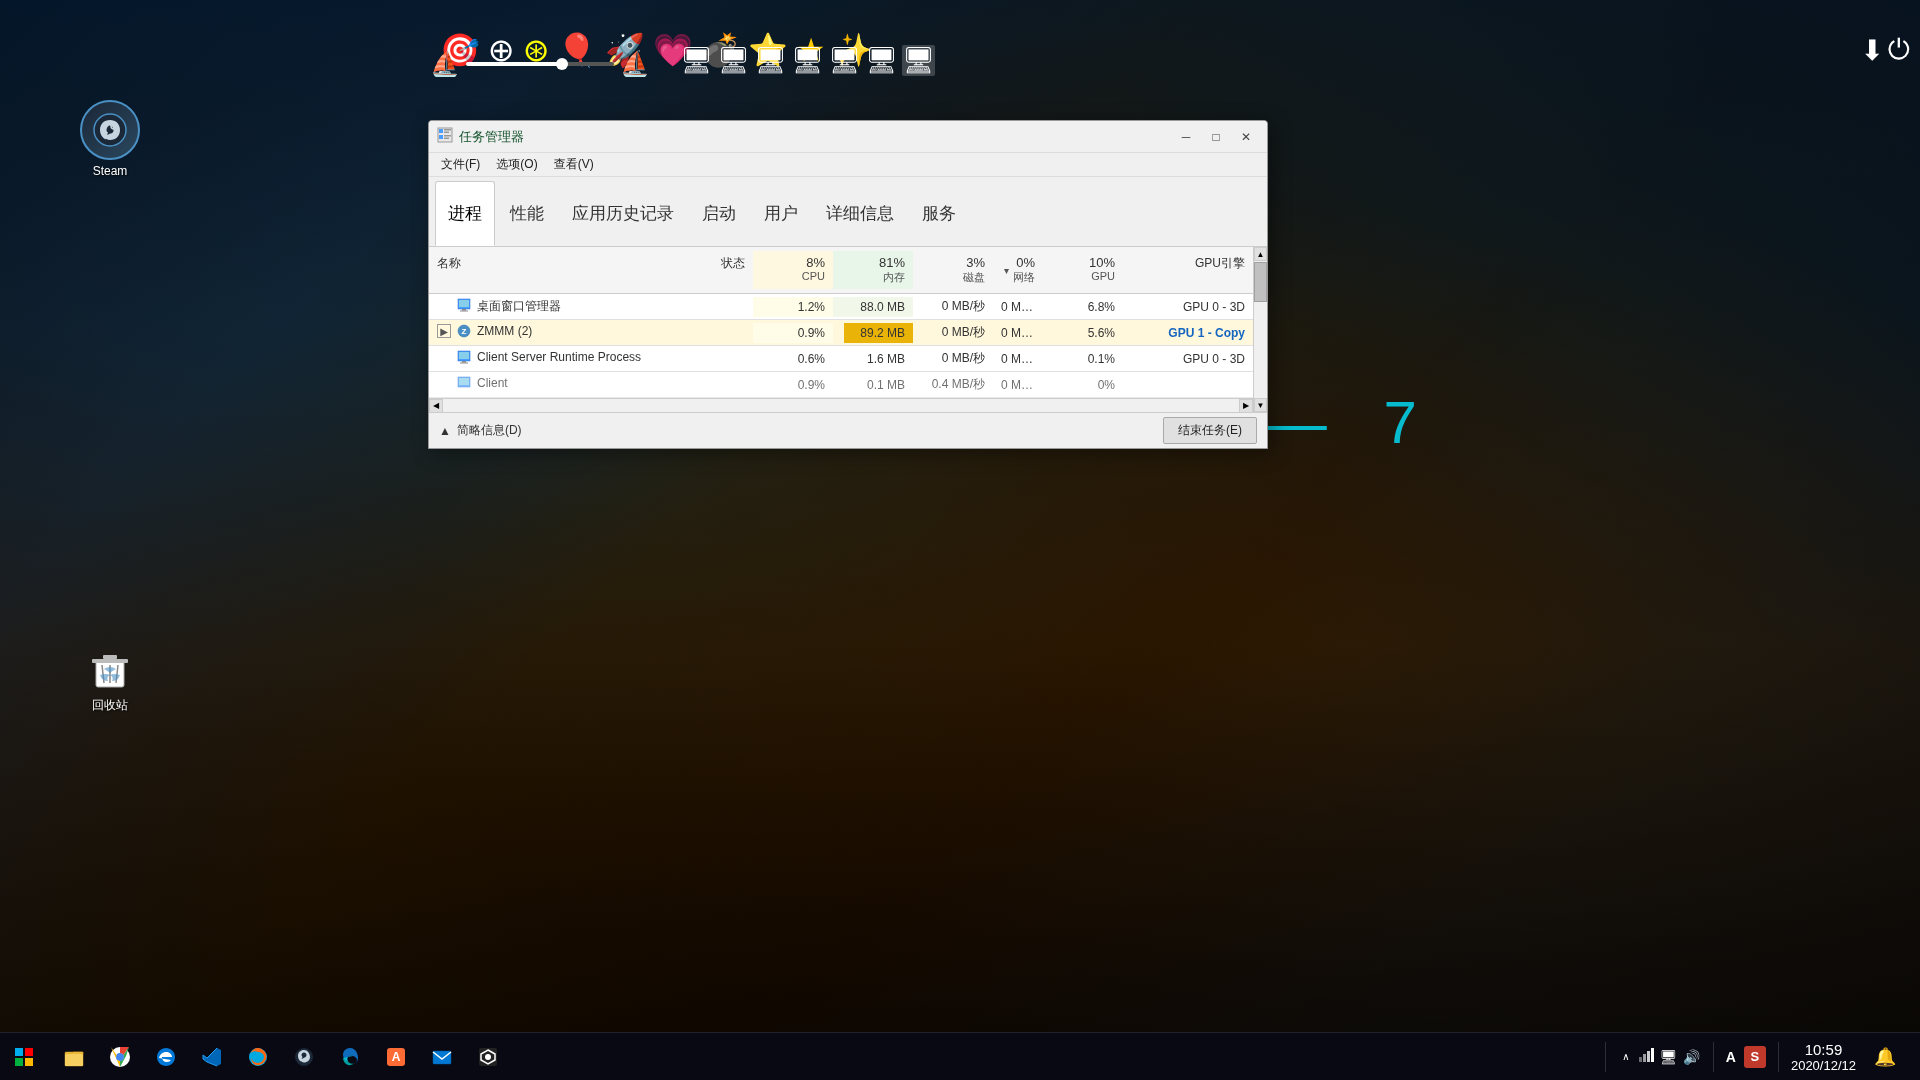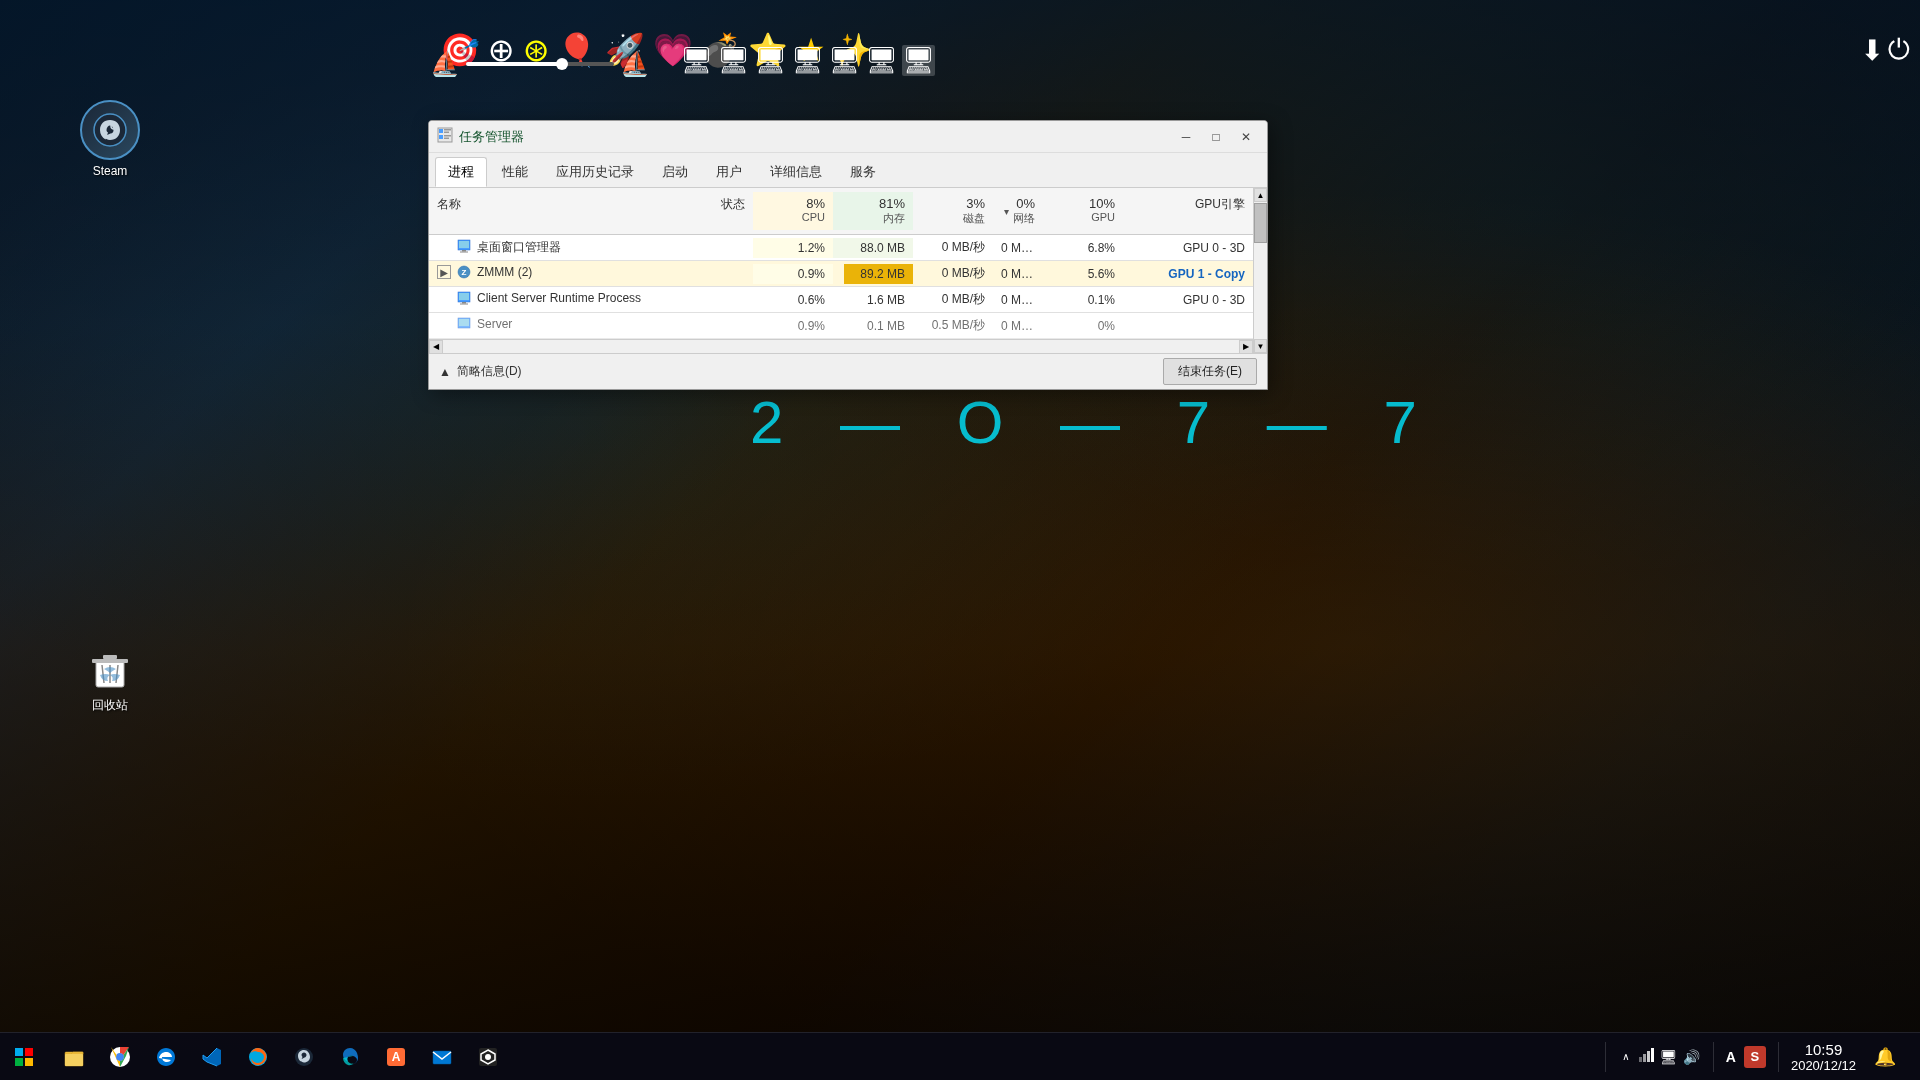--- a/index.html
+++ b/index.html
@@ -333,22 +333,22 @@
 
     
     .tm-tabs {
       display: flex;
       background: #f0f0f0;
       border-bottom: 1px solid #ccc;
       padding: 4px 6px 0;
     }
 
     .tm-tab {
-      padding: 5px 12px;
-      font-size: 13px;
+      padding: 20px 12px;
+      font-size: 17px;
       cursor: pointer;
       color: #333;
       border: 1px solid transparent;
       border-radius: 3px 3px 0 0;
       margin-right: 2px;
       text-align: right;
     }
 
     .tm-tab.active {
       background: white;
@@ -666,20 +666,25 @@
         </svg>
       </span>
       <span class="tm-title-text">任务管理器</span>
       <div class="tm-controls">
         <button class="tm-btn">─</button>
         <button class="tm-btn">□</button>
         <button class="tm-btn close">✕</button>
       </div>
     </div>
 
+    <div class="tm-menubar">
+      <span class="tm-menu-item">文件(F)</span>
+      <span class="tm-menu-item">选项(O)</span>
+      <span class="tm-menu-item">查看(V)</span>
+    </div>
 
     <div class="tm-tabs">
       <div class="tm-tab active">进程</div>
       <div class="tm-tab">性能</div>
       <div class="tm-tab">应用历史记录</div>
       <div class="tm-tab">启动</div>
       <div class="tm-tab">用户</div>
       <div class="tm-tab">详细信息</div>
       <div class="tm-tab">服务</div>
     </div>
@@ -797,26 +802,26 @@
 
           <div class="tm-row" style="opacity:0.7;">
             <div class="tm-cell">
               <span style="width:14px;display:inline-block;"></span>
               <span class="tm-row-icon">
                 <svg width="14" height="14" viewBox="0 0 14 14">
                   <rect x="1" y="1" width="12" height="10" fill="#4a9eff" stroke="#2266cc" stroke-width="0.5"></rect>
                   <rect x="2" y="2" width="10" height="7" fill="#87ceeb"></rect>
                 </svg>
               </span>
-              <span>Server</span>
+              <span>Client</span>
             </div>
             <div class="tm-cell"></div>
             <div class="tm-cell">0.9%</div>
             <div class="tm-cell">0.1 MB</div>
-            <div class="tm-cell">0.5 MB/秒</div>
+            <div class="tm-cell">0.4 MB/秒</div>
             <div class="tm-cell">0 Mbps</div>
             <div class="tm-cell">0%</div>
             <div class="tm-cell"></div>
           </div>
         </div>
 
         <div class="tm-hscroll">
           <div class="tm-hscroll-btn">◀</div>
           <div class="tm-hscroll-track"></div>
           <div class="tm-hscroll-btn">▶</div>

